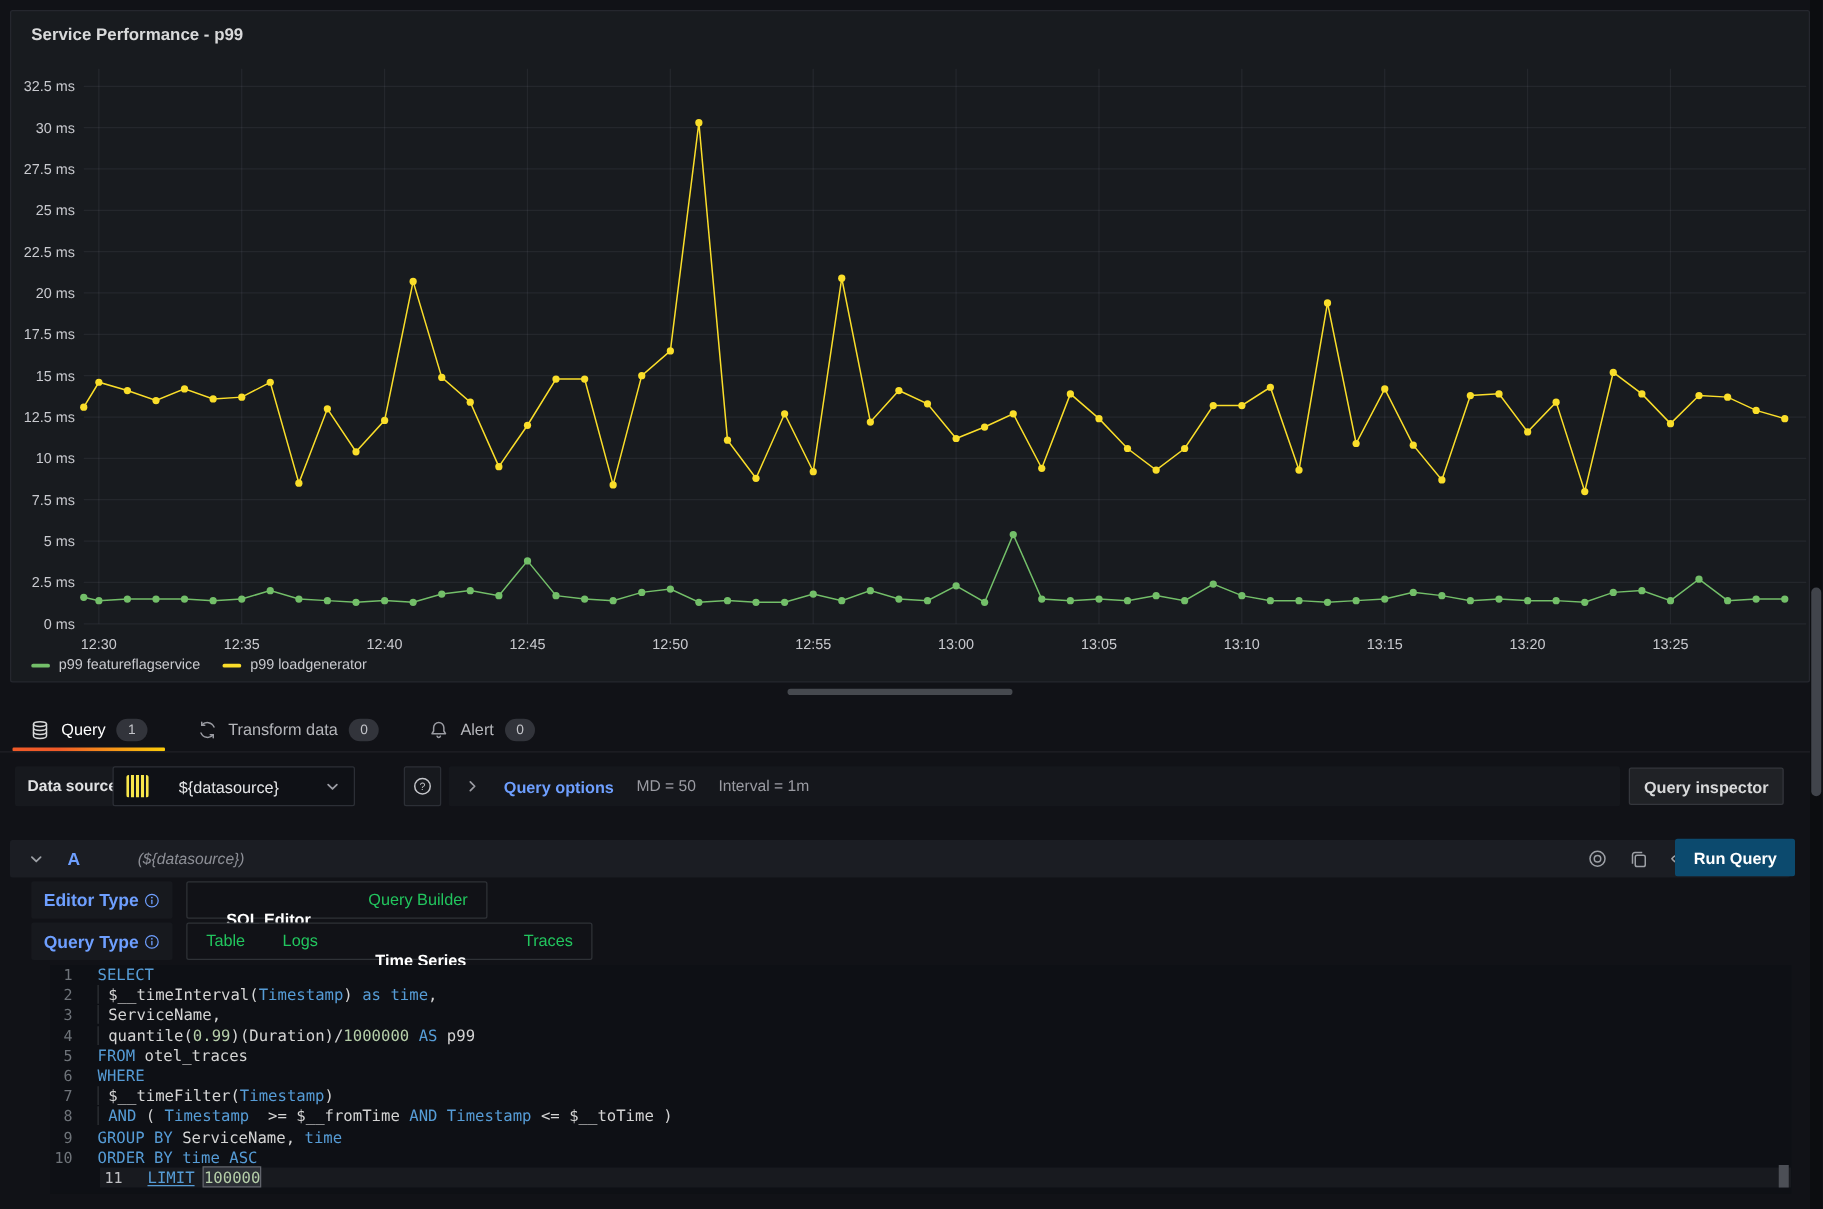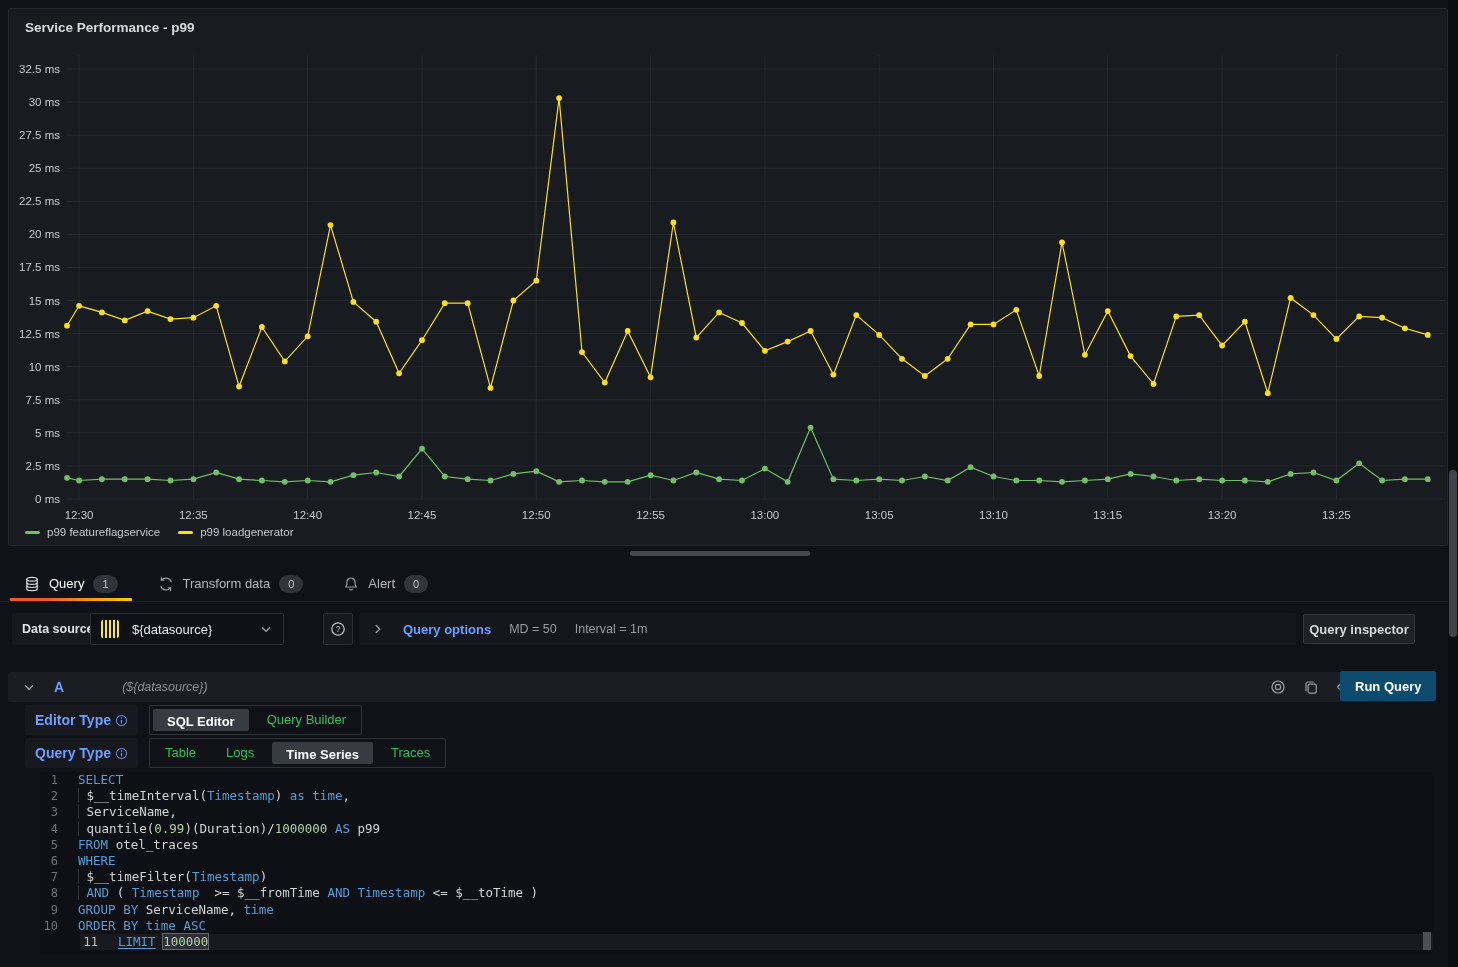--- a/index.html
+++ b/index.html
@@ -29,54 +29,54 @@
   .tab.active { color:#fff; }
   .tab.active .tab-icon { color:#d8d9da; }
   .tab.active::after { content:""; position:absolute; left:2px; right:2px; bottom:0; height:3px;
          background:linear-gradient(90deg,#f05a28 30%,#fbca0a 99%); border-radius:1px; }
   .badge { background:#32343b; color:#c3c4c9; border-radius:11px; font-size:11px; line-height:18px; padding:0 9px; }
   
   .ds-row { position:absolute; left:0; top:613px; width:1458px; height:32px; }
   .ds-label { position:absolute; left:12px; top:0; height:32px; display:flex; align-items:center; padding:0 10px;
               background:#17191e; border-radius:2px; font-size:12.5px; font-weight:600; color:#e0e1e3; }
   .ds-select { position:absolute; left:90px; top:0; width:194px; height:32px; background:#0f1116;
-               border:1px solid #2c2f36; border-radius:2px; display:flex; align-items:center; gap:13px;
+               border:1px solid #2c2f36; border-radius:2px; display:flex; align-items:center; gap:24px;
                padding:0 10px; font-size:13px; color:#e6e7e9; cursor:pointer; }
   .ds-icon { width:18px; height:18px; border-radius:2px; background:#15171c;
              background-image:repeating-linear-gradient(90deg,#f7e64b 0 2px,#15171c 2px 4px); }
   .ds-chev { margin-left:auto; color:#9a9ba2; display:inline-flex; }
   .help-btn { position:absolute; left:323px; top:0; width:30px; height:32px; background:#17191e;
               border:1px solid #2c2f36; border-radius:2px; color:#c3c4c9; display:flex; align-items:center;
               justify-content:center; cursor:pointer; }
   .qo-bar { position:absolute; left:359px; top:0; width:937px; height:32px; background:#15171c; border-radius:2px;
             display:flex; align-items:center; gap:18px; padding:0 12px; cursor:pointer; }
   .qo-caret { color:#9a9ba2; display:inline-flex; }
   .qo-link { color:#6e9fff; font-size:13px; font-weight:700; }
   .qo-meta { color:#9a9ba2; font-size:12.5px; }
-  .qi-btn { position:absolute; left:1303px; top:1px; width:112px; height:30px; background:#202226;
+  .qi-btn { position:absolute; left:1303px; top:1px; width:124px; height:30px; background:#202226;
             border:1px solid #34363c; border-radius:2px; color:#d8d9da; font-family:inherit; font-size:13px;
             font-weight:600; cursor:pointer; }
   
   .query-header { position:absolute; left:8px; top:672px; width:1424px; height:30px; background:#1b1d23;
                   border-radius:2px; display:flex; align-items:center; padding:0 14px; }
   .qh-chev { color:#9da0a6; display:inline-flex; cursor:pointer; }
   .qh-ref { margin-left:18px; color:#6e9fff; font-size:14px; font-weight:700; cursor:pointer; }
-  .qh-hint { margin-left:58px; color:#8d8f96; font-size:12.5px; font-style:italic; }
+  .qh-hint { margin-left:46px; color:#8d8f96; font-size:12.5px; font-style:italic; }
   .qh-icons { margin-left:auto; display:flex; gap:17px; align-items:center; }
   .icon-btn { background:none; border:none; color:#9da0a6; display:inline-flex; cursor:pointer; padding:0; }
   
   .opt-row { position:absolute; display:flex; gap:11px; align-items:flex-start; }
   .row1 { left:25px; top:705px; } .row2 { left:25px; top:738px; }
   .field-label { display:flex; align-items:center; justify-content:space-between; width:113px; height:30px;
                  padding:0 10px; background:#17191e; border-radius:2px; color:#6e9fff; font-size:14px; font-weight:700; }
   .info-icon { color:#6e9fff; display:inline-flex; cursor:pointer; }
   .seg-group { display:inline-flex; border:1px solid #2f3237; border-radius:2px; height:30px; background:#111217; }
   .seg { padding:0 15px; line-height:28px; font-size:13px; color:#22c55e; cursor:pointer; white-space:nowrap;
          background:none; border:none; font-family:inherit; border-radius:2px; }
-  .seg.active { background:#383b42; color:#fff; font-weight:700; margin:3px; line-height:26px; padding:0 14px; }
+  .seg.active { background:#383b42; color:#fff; font-weight:700; margin:17px; line-height:26px; padding:0 14px; }
   .run-btn { position:absolute; left:1340px; top:671px; height:30px; padding:0 15px; background:#0c4a6e; border:none;
              border-radius:2px; color:#fff; font-family:inherit; font-size:13px; font-weight:600; cursor:pointer; }
   
   .sql-editor { position:absolute; left:40px; top:772px; width:1393px; height:183px; background:#0e1015; overflow:hidden; }
   .sql-line { display:flex; height:16.2px; line-height:16.2px; font-family:"DejaVu Sans Mono", monospace; font-size:12.5px; }
   .sql-line.active-line { background:rgba(220,222,230,0.05);margin-left:40px; }
   .gutter { width:38px; text-align:right; padding-right:20px; flex:none; color:#6e7379; font-size:12px; }
   .active-line .gutter { color:#bfc0c4; }
   .code { white-space:pre; }
   .tok-kw { color:#569cd6; } .tok-num { color:#b5cea8; } .tok-id { color:#d4d4d4; }

